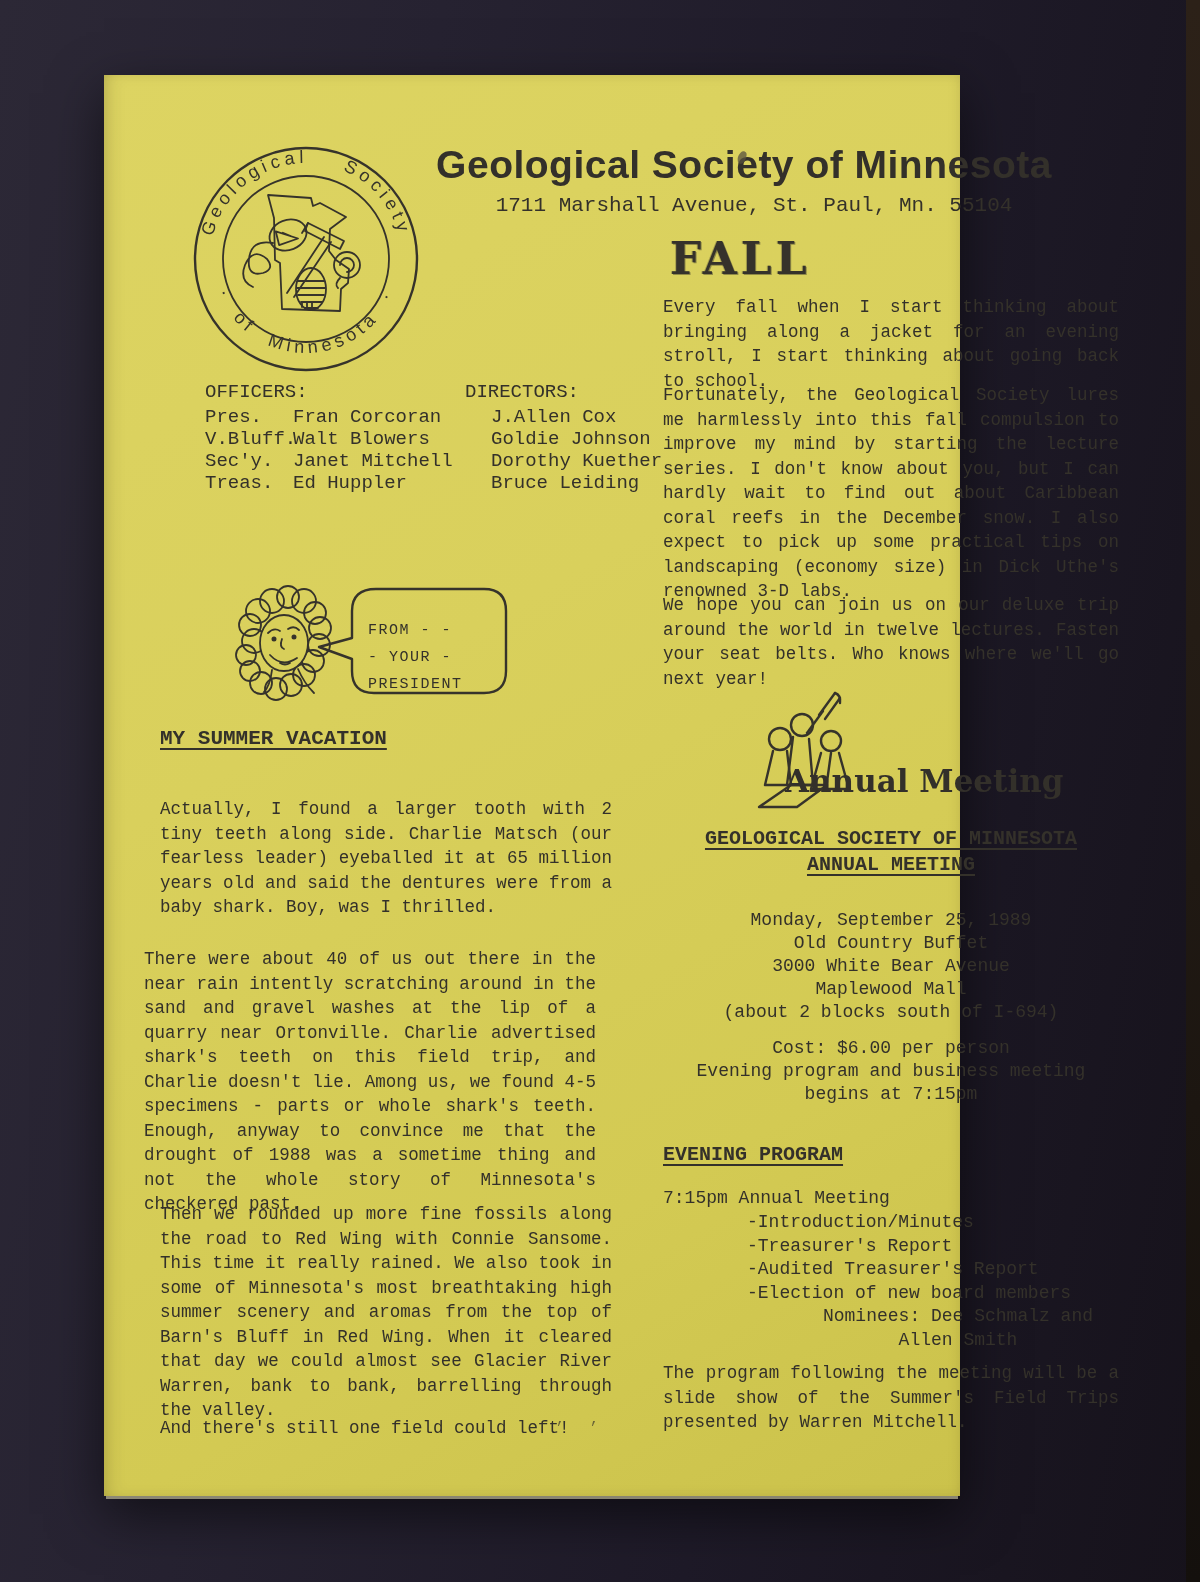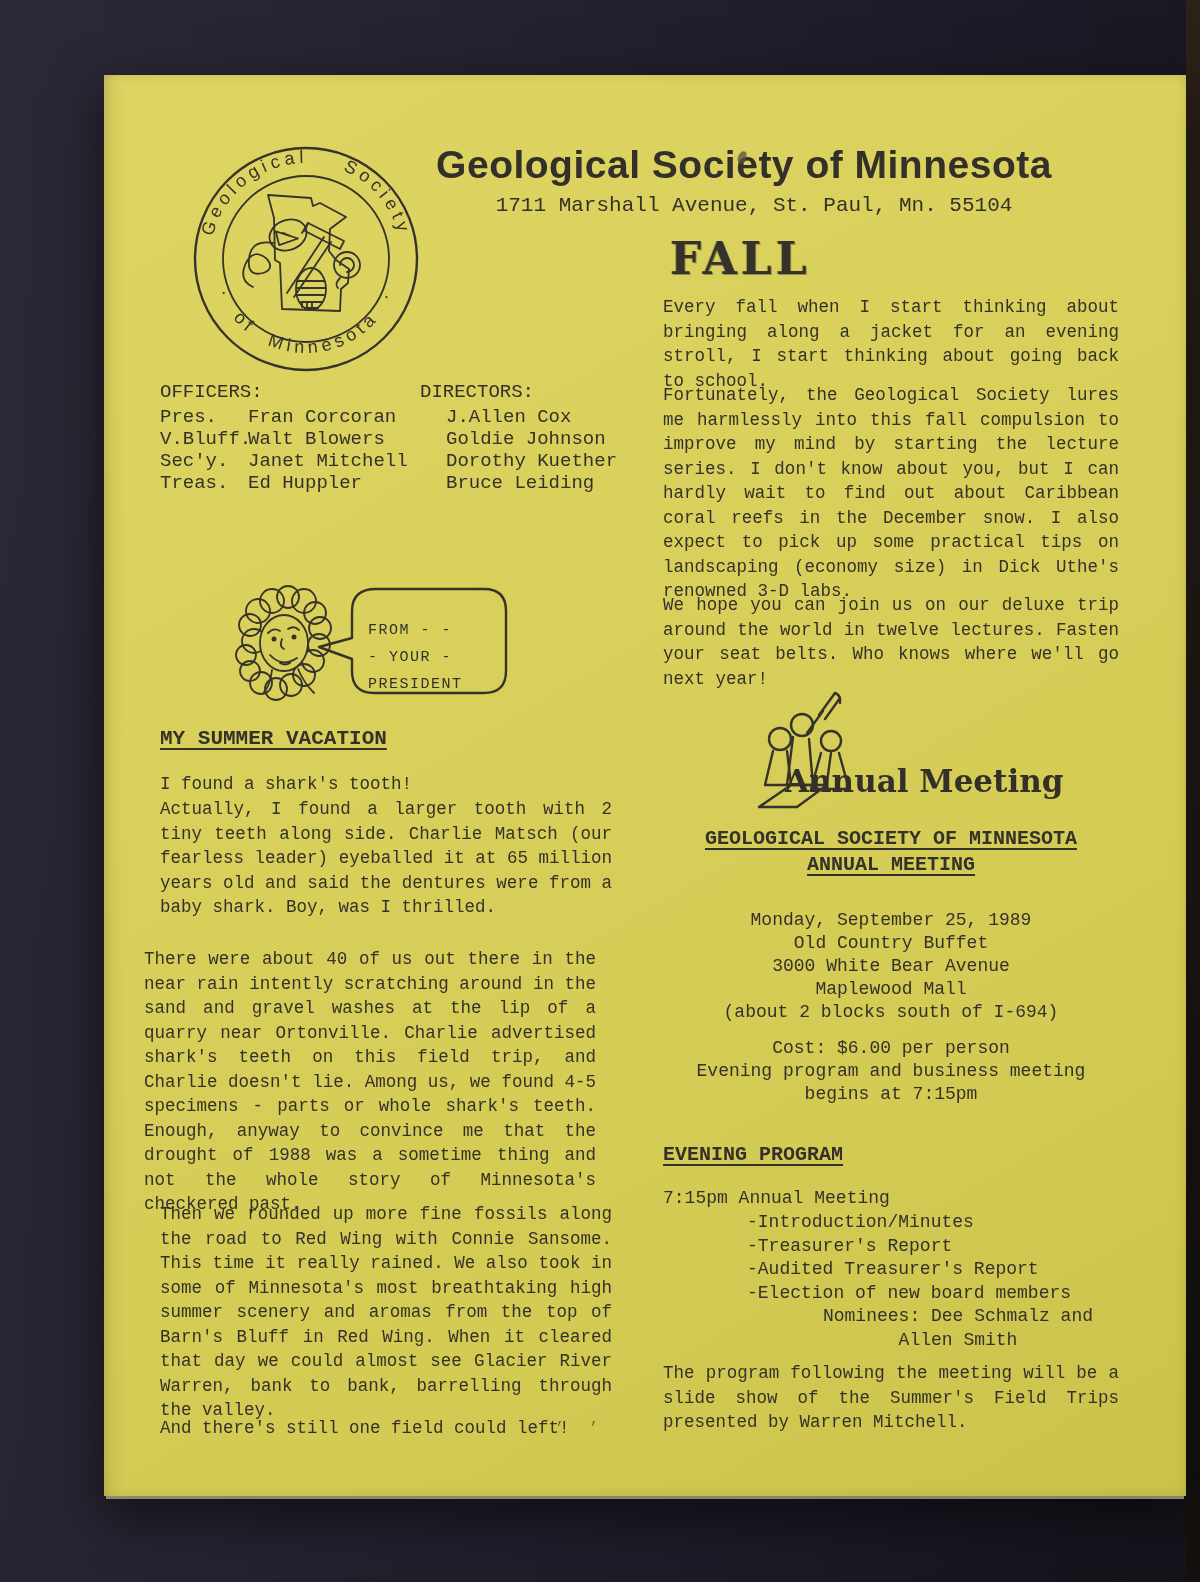--- a/index.html
+++ b/index.html
@@ -4,21 +4,21 @@
 <style>
   html,body{margin:0;padding:0;}
   body{
     width:1200px;height:1582px;position:relative;overflow:hidden;
     background:linear-gradient(100deg,#2c2836 0%,#262231 30%,#1e1a28 65%,#16121b 100%);
     font-family:"Liberation Sans", sans-serif;
   }
   .right-strip{position:absolute;right:0;top:0;width:14px;height:100%;
     background:linear-gradient(180deg,#2c2118 0%,#241c15 40%,#14100d 100%);}
   .page{
-    position:absolute;left:104px;top:75px;width:1082px;height:1421px;
+    position:absolute;left:104px;top:75px;width:856px;height:1421px;
     background:linear-gradient(150deg,#ddd462 0%,#d9d05c 40%,#d3ca53 75%,#cbc24b 100%);
     box-shadow:0 5px 0 -2px rgba(235,230,185,.55), 0 18px 50px rgba(0,0,0,.55),
       inset 10px 0 22px -14px rgba(60,50,20,.45), inset -6px 0 16px -12px rgba(60,50,20,.35);
   }
   .mono{font-family:"Liberation Mono", monospace;color:#34312a;}
   .body-text{font-size:17.5px;line-height:24.5px;text-align:justify;}
   .abs{position:absolute;}
   .uline{text-decoration:underline;text-decoration-thickness:1.6px;text-underline-offset:4px;}
 
   
@@ -28,21 +28,21 @@
   #address{left:340px;top:118px;width:620px;text-align:center;font-size:21px;line-height:26px;}
   #smudge{left:634px;top:76px;width:8px;height:13px;border-radius:60% 40% 55% 45%;
     background:#57503f;opacity:.75;transform:rotate(15deg);}
   #seal{left:86px;top:68px;width:232px;height:232px;}
   svg .ln{stroke:#36332b;fill:none;stroke-width:2.4;stroke-linecap:round;stroke-linejoin:round;}
   svg .thin{stroke-width:1.8;}
   .ringtext{font-family:"Liberation Sans",sans-serif;font-size:18px;fill:#36332b;letter-spacing:4.5px;}
 
   
   #masthead{left:56px;top:306px;width:470px;font-size:19px;line-height:22px;}
-  #masthead .col{position:absolute;top:0;}
+  #masthead .col{position:absolute;top:0;margin-left:45px;}
   #officers{left:0;width:270px;}
   #directors{left:260px;width:210px;}
   .mast-head-label{margin-bottom:3px;}
   .officer-row{display:flex;}
   .officer-role{width:88px;flex:none;}
   #directors .dname{padding-left:26px;}
 
   
   #newsletter-heading{left:56px;top:452px;width:452px;font-size:19px;font-weight:bold;}
   #newsletter-heading .l1{text-align:justify;text-align-last:justify;}
@@ -190,21 +190,20 @@
       <path class="ln" d="M160,6 H268 Q290,6 290,28 V88 Q290,110 268,110 H158 Q136,110 136,88 V76 L103,64 L136,55 V28 Q136,6 160,6 Z"></path>
     </svg>
     <div class="mono" id="bubble-text">
       <div>FROM - -</div>
       <div>- YOUR -</div>
       <div>PRESIDENT</div>
     </div>
   </div>
 
   <div class="abs mono uline" id="vac-head">MY SUMMER VACATION</div>
-  <div class="abs mono body-text" id="vp0">I found a shark's tooth!</div>
   <div class="abs mono body-text" id="vp1">Actually, I found a larger tooth with 2 tiny teeth along side.  Charlie Matsch (our fearless leader) eyeballed it at 65 million years old and said the dentures were from a baby shark.  Boy, was I thrilled.</div>
   <div class="abs mono body-text" id="vp2">There were about 40 of us out there in the near rain intently scratching around in the sand and gravel washes at the lip of a quarry near Ortonville.  Charlie advertised shark's teeth on this field trip, and Charlie doesn't lie.  Among us, we found 4-5 specimens - parts or whole shark's teeth. Enough, anyway to convince me that the drought of 1988 was a sometime thing and not the whole story of Minnesota's checkered past.</div>
   <div class="abs mono body-text" id="vp3">Then we rounded up more fine fossils along the road to Red Wing with Connie Sansome. This time it really rained.  We also took in some of Minnesota's most breathtaking high summer scenery and aromas from the top of Barn's Bluff in Red Wing.  When it cleared that day we could almost see Glacier River Warren, bank to bank, barrelling through the valley.</div>
   <div class="abs mono body-text" id="vp4">And there's still one field could left!</div>
   <div class="abs mono" id="pen-marks">, ,</div>
 
   <div class="abs" id="fall-head">FALL</div>
   <div class="abs mono body-text" id="fp0">Every fall when I start thinking about bringing along a jacket for an evening stroll, I start thinking about going back to school.</div>
   <div class="abs mono body-text" id="fp1">Fortunately, the Geological Society lures me harmlessly into this fall compulsion to improve my mind by starting the lecture series.  I don't know about you, but I can hardly wait to find out about Caribbean coral reefs in the December snow.  I also expect to pick up some practical tips on landscaping (economy size) in Dick Uthe's renowned 3-D labs.</div>
   <div class="abs mono body-text" id="fp2">We hope you can join us on our deluxe trip around the world in twelve lectures.  Fasten your seat belts.  Who knows where we'll go next year!</div>

